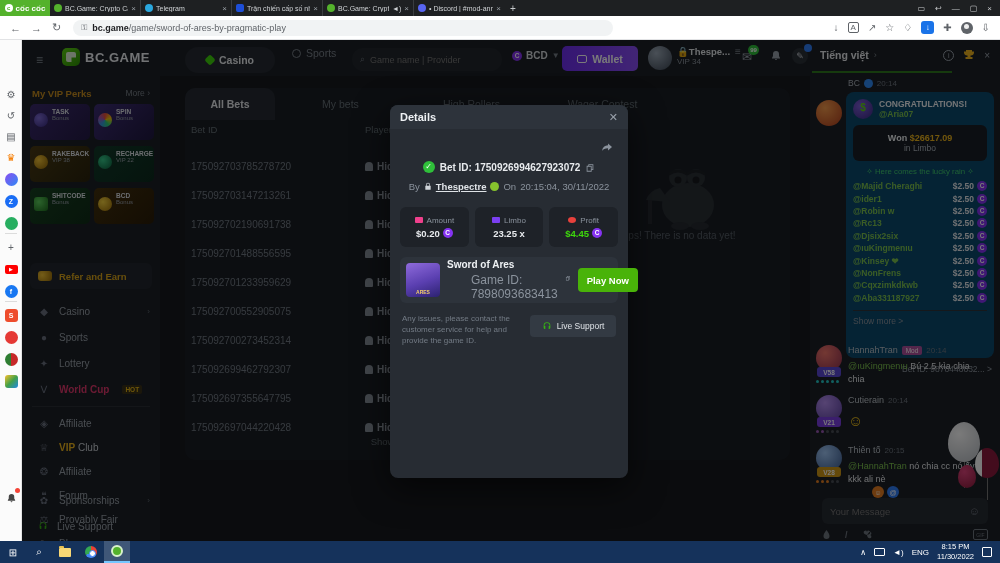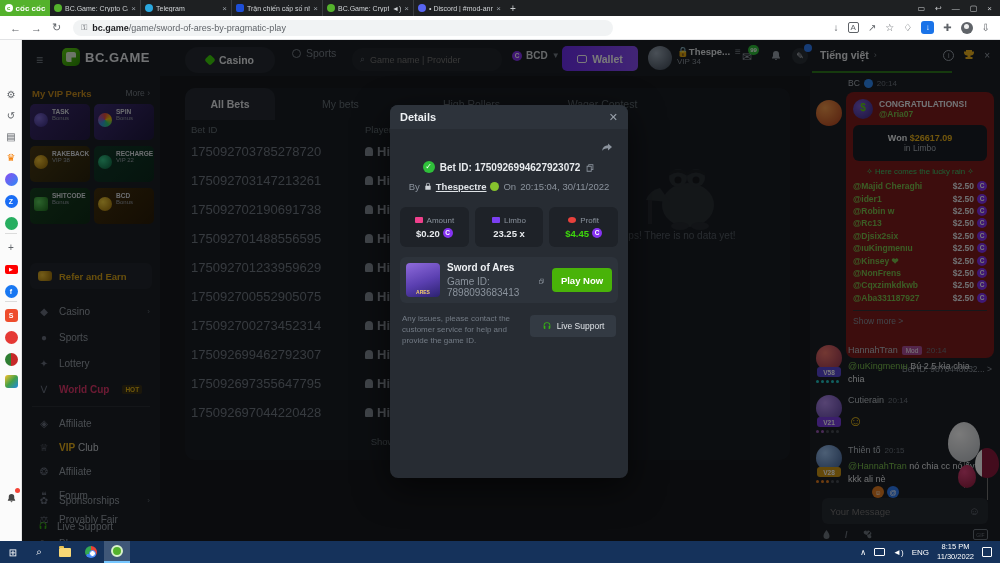--- a/index.html
+++ b/index.html
@@ -97,21 +97,21 @@
   .clubw { color:#c8cdd3; }
   .headset { width:10px; height:10px; flex:none; }
 
   
   .mainpanel { position:absolute; left:185px; top:88px; width:605px; height:372px; background:#1b1f25; border-radius:10px; z-index:5; }
   .bettabs { position:absolute; left:0; top:0; width:605px; height:32px; display:flex; }
   .bettab { width:131px; display:flex; align-items:center; justify-content:center; color:#667077; font-size:10.5px; }
   .bettab.active { background:#262b32; border-radius:10px 10px 0 0; color:#e6e9ec; font-weight:bold; width:90px; }
   .thead { position:absolute; left:0; top:36px; width:605px; display:flex; color:#667077; font-size:9.5px; padding-left:6px; }
   .c-id { width:174px; } .c-pl { width:203px; } .c-tm { width:120px; }
-  .brow { position:absolute; left:6px; width:599px; height:28px; display:flex; align-items:flex-start; font-size:13px; }
+  .brow { position:absolute; left:6px; width:599px; height:28px; display:flex; align-items:flex-end; font-size:10px; }
   .brow .bid { width:174px; color:#727a84; }
   .brow .bpl { width:203px; color:#9aa2ac; font-weight:bold; display:flex; align-items:center; gap:4px; }
   .ghost { display:inline-block; width:8px; height:9px; background:#8b939d; border-radius:4px 4px 1px 1px; }
   .brow .btm { width:120px; color:#727a84; }
   .showmore { position:absolute; left:0; top:348px; width:430px; text-align:center; color:#667077; font-size:9.5px; }
   .croc { position:absolute; left:455px; top:62px; width:90px; height:85px; }
   .emptytxt { position:absolute; left:430px; top:142px; width:175px; color:#555d66; font-size:10px; }
 
   
   .backdrop { position:absolute; left:22px; top:40px; width:978px; height:501px; background:rgba(0,0,0,.52); z-index:50; }
@@ -130,33 +130,33 @@
   .stat { flex:1; height:40px; background:#1e2228; border-radius:6px; display:flex; flex-direction:column; align-items:center; justify-content:center; gap:3px; }
   .stat .sl { display:flex; align-items:center; gap:4px; color:#8b939d; font-size:8px; }
   .sic { width:8px; height:6px; border-radius:1px; }
   .sv { font-size:9.5px; font-weight:bold; color:#e8ebee; display:flex; align-items:center; gap:3px; }
   .profit-val { color:#3ed70c; }
   .gamecard { position:absolute; left:10px; top:152px; width:218px; height:46px; background:#2d333b; border-radius:6px; display:flex; align-items:center; padding:6px; gap:7px; }
   .thumb { width:34px; height:34px; border-radius:4px; background:linear-gradient(160deg,#8f6bdc 0%,#5a3fb0 55%,#2c2270 100%); position:relative; flex:none; }
   .thumb::after { content:"ARES"; position:absolute; left:0; bottom:2px; width:100%; text-align:center; color:#f4cf6a; font-size:5px; font-weight:bold; }
   .ginfo { flex:1; }
   .gname { color:#eef1f4; font-size:10px; font-weight:bold; margin-bottom:3px; }
-  .gid { color:#8b939d; font-size:10px; display:flex; align-items:flex-start; gap:4px; }
+  .gid { color:#8b939d; font-size:12px; display:flex; align-items:flex-start; gap:4px;margin-left:24px; }
   .playbtn { width:60px; height:24px; background:#49b309; border-radius:4px; color:#fff; font-size:9.5px; font-weight:bold; display:flex; align-items:center; justify-content:center; flex:none; }
   .note { position:absolute; left:12px; top:208px; width:120px; color:#737b85; font-size:8px; line-height:1.4; }
   .supbtn { position:absolute; right:12px; top:210px; width:86px; height:22px; background:#333a43; border-radius:4px; display:flex; align-items:center; justify-content:center; gap:5px; color:#dfe3e7; font-size:8.5px; }
 
   
   .chat { position:absolute; left:810px; top:40px; width:190px; height:501px; background:#1d2127; z-index:8; }
   .chathead { position:absolute; left:0; top:0; width:190px; height:30px; display:flex; align-items:center; padding:0 10px; gap:5px; }
   .chathead .cl { color:#e6e9ec; font-size:10.5px; font-weight:bold; }
   .chathead .ci { margin-left:auto; display:flex; gap:9px; align-items:center; color:#9aa2ac; font-size:10px; }
   .greenline { position:absolute; left:2px; top:31px; width:140px; height:2px; background:#2e7a1f; }
   .cavatar { position:absolute; width:26px; height:26px; border-radius:50%; }
-  .congcard { position:absolute; left:36px; top:52px; width:148px; height:266px; background:#7f1d1d; border-radius:8px; padding:7px; }
+  .congcard { position:absolute; left:36px; top:52px; width:148px; height:266px; background:#0c4a6e; border-radius:8px; padding:7px; }
   .bcrow { position:absolute; left:38px; top:38px; display:flex; align-items:center; gap:4px; font-size:8.5px; color:#aab2bb; }
   .bcbadge { width:9px; height:9px; border-radius:50%; background:#2f8af5; }
   .ctime { color:#6f7780; font-size:8px; }
   .congtitle { display:flex; align-items:center; gap:6px; }
   .congico { width:20px; height:20px; border-radius:50%; background:radial-gradient(circle at 35% 35%,#7b5cd6,#3c2a85); position:relative; flex:none; }
   .congico::after { content:"$"; position:absolute; left:0; top:3px; width:100%; text-align:center; color:#5fd312; font-size:10px; font-weight:bold; }
   .congt1 { color:#eef1f4; font-size:8.5px; font-weight:bold; }
   .congt2 { color:#7cc24e; font-size:8.5px; font-weight:bold; }
   .wonbox { margin-top:6px; background:#1b1f26; border-radius:6px; height:36px; display:flex; flex-direction:column; align-items:center; justify-content:center; }
   .wonrow { font-size:9px; }

